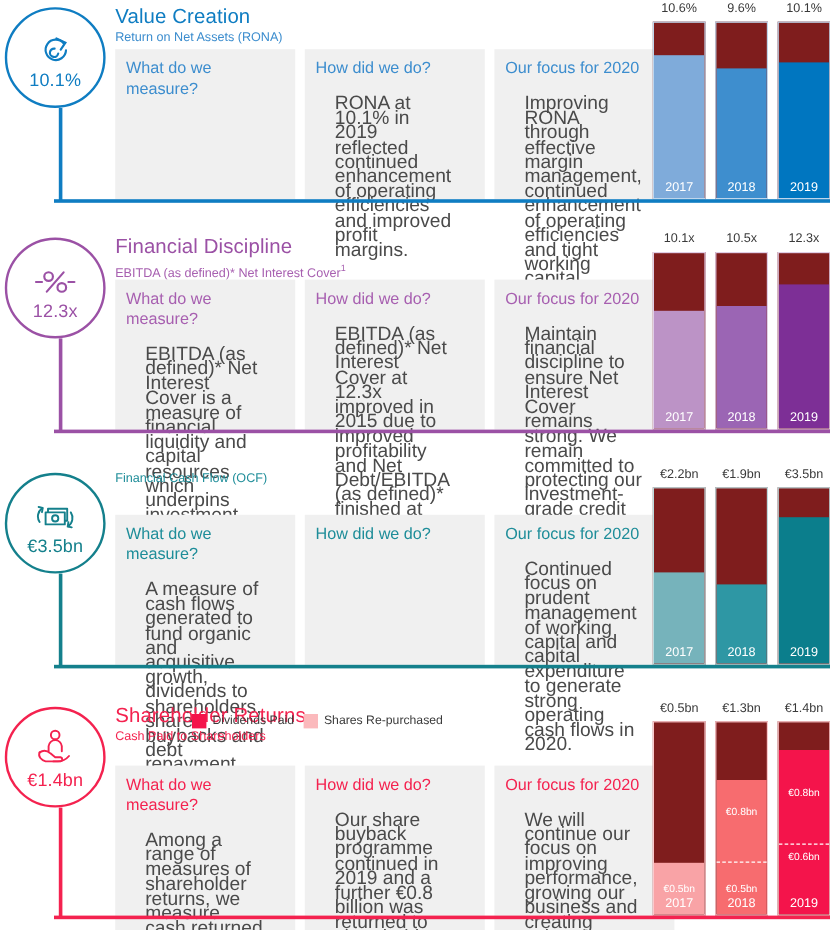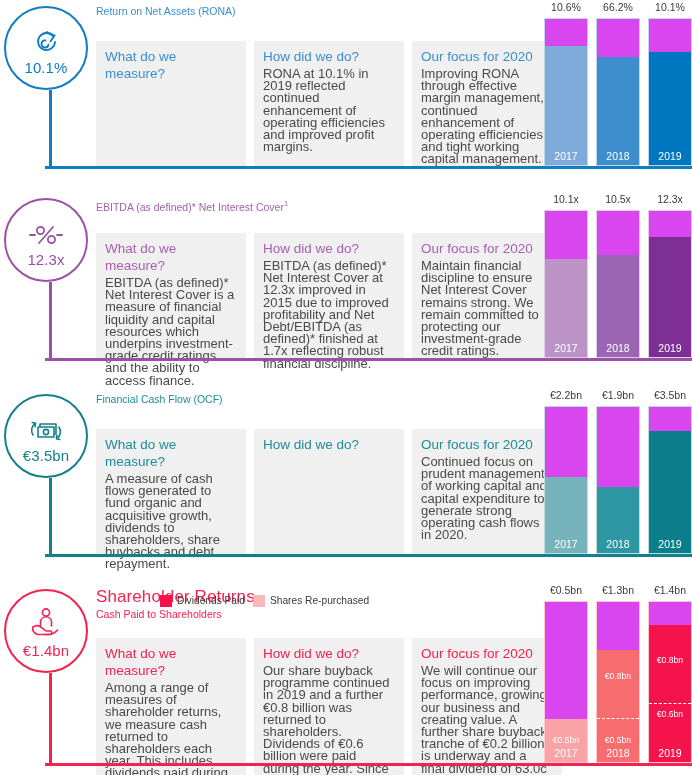--- a/index.html
+++ b/index.html
@@ -99,24 +99,24 @@
     width: 150px;
   }
   #sec-3 .col { width: 150px; }
   .col-h {
     font-size: 13.5px;
     line-height: 17px;
     margin: 0 0 3px 0;
     font-weight: 400;
   }
   .col-b {
-    font-size: 13px;
+    font-size: 16px;
     line-height: 12.2px;
     color: #4a4a4a;
-    margin: 0;
+    margin: 16px;
   }
   #sec-0 .col, #sec-1 .col, #sec-2 .col { height: 125px; }
   #sec-3 .col { height: 139px; }
 
   
   .chart {
     position: absolute;
     right: 0; top: 0;
     width: 148px;
     height: 100%;
@@ -138,21 +138,21 @@
     text-align: center;
     font-size: 10.5px;
     color: #3a3a3a;
     line-height: 12px;
     white-space: nowrap;
   }
   .bar {
     position: absolute;
     left: 0; right: 0; bottom: 0; top: 0;
     border: 1px solid currentColor;
-    background: #d946ef;
+    background: #7f1d1d;
     overflow: hidden;
   }
   .fill {
     position: absolute;
     left: 0; right: 0; bottom: 0;
   }
   .dashline {
     position: absolute;
     left: 0; right: 0;
     border-top: 1px dashed #ffffff;
@@ -208,20 +208,21 @@
             <path d="M16 6 L23.5 9.6 L19.6 15.3"></path>
           </svg>
         </span>
         <span class="val">10.1%</span>
       </div>
       <div class="stem"></div>
     </div>
     <div class="baseline"></div>
 
     <div class="heads">
+      <div class="h-title" style="color:#0F7DC2">Value Creation</div>
       <div class="h-sub" style="color:#3C8DCE">Return on Net Assets (RONA)</div>
     </div>
 
     <div class="cols">
       <div class="col">
         <div class="col-h" style="color:#3C8DCE">What do we measure?</div>
       </div>
       <div class="col">
         <div class="col-h" style="color:#3C8DCE">How did we do?</div>
         <div class="col-b">RONA at 10.1% in 2019 reflected continued enhancement of operating efficiencies and improved profit margins.</div>
@@ -235,21 +236,21 @@
     <div class="chart">
       <div class="bars">
         <div class="barcol">
           <div class="cap">10.6%</div>
           <div class="bar" style="color:#BFD6EC">
             <div class="fill" style="height:81.5%;background:#7FABDA"></div>
             <div class="year">2017</div>
           </div>
         </div>
         <div class="barcol">
-          <div class="cap">66.2%</div>
+          <div class="cap">9.6%</div>
           <div class="bar" style="color:#BFD6EC">
             <div class="fill" style="height:73.8%;background:#3E8ECE"></div>
             <div class="year">2018</div>
           </div>
         </div>
         <div class="barcol">
           <div class="cap">10.1%</div>
           <div class="bar" style="color:#BFD6EC">
             <div class="fill" style="height:77.7%;background:#0076C0"></div>
             <div class="year">2019</div>
@@ -271,20 +272,21 @@
             <circle cx="23.5" cy="17.5" r="3.6"></circle>
           </svg>
         </span>
         <span class="val">12.3x</span>
       </div>
       <div class="stem"></div>
     </div>
     <div class="baseline"></div>
 
     <div class="heads">
+      <div class="h-title" style="color:#9B51A5">Financial Discipline</div>
       <div class="h-sub" style="color:#A75FB0"><span>EBITDA (as defined)* Net Interest Cover</span><span class="sup">1</span></div>
     </div>
 
     <div class="cols">
       <div class="col">
         <div class="col-h" style="color:#A75FB0">What do we measure?</div>
         <div class="col-b">EBITDA (as defined)* Net Interest Cover is a measure of financial liquidity and capital resources which underpins investment-grade credit ratings and the ability to access finance.</div>
       </div>
       <div class="col">
         <div class="col-h" style="color:#A75FB0">How did we do?</div>

